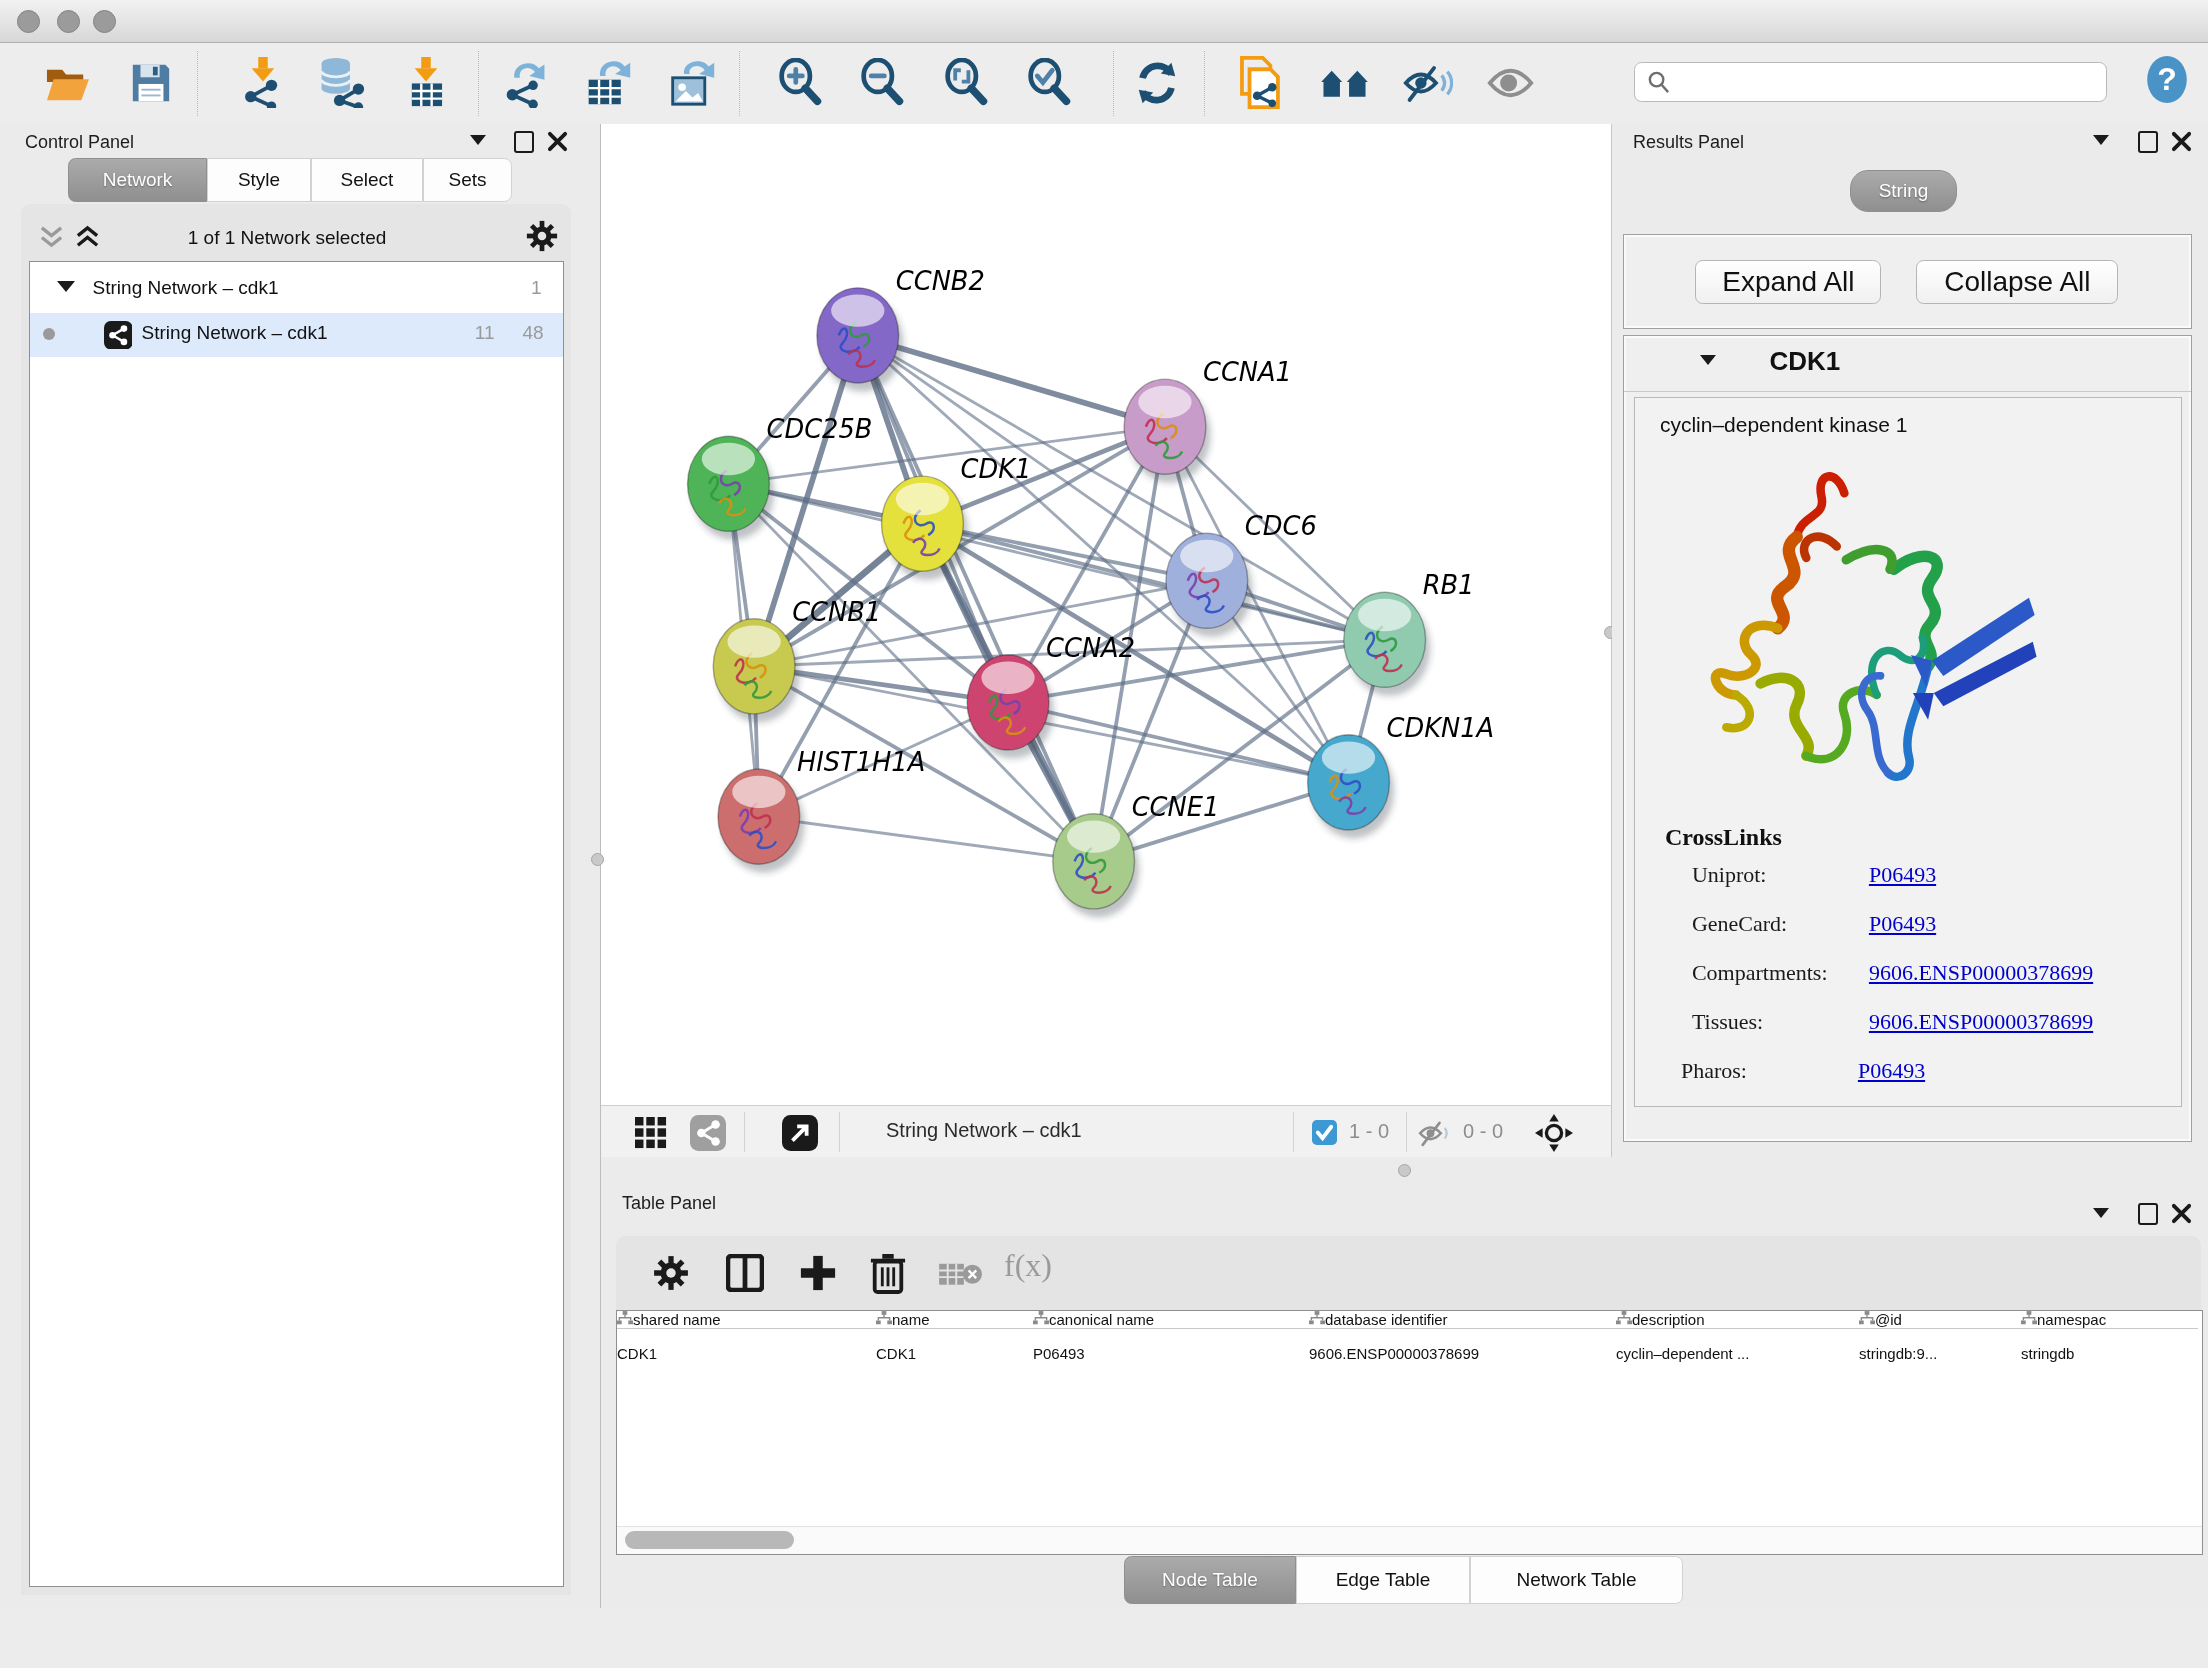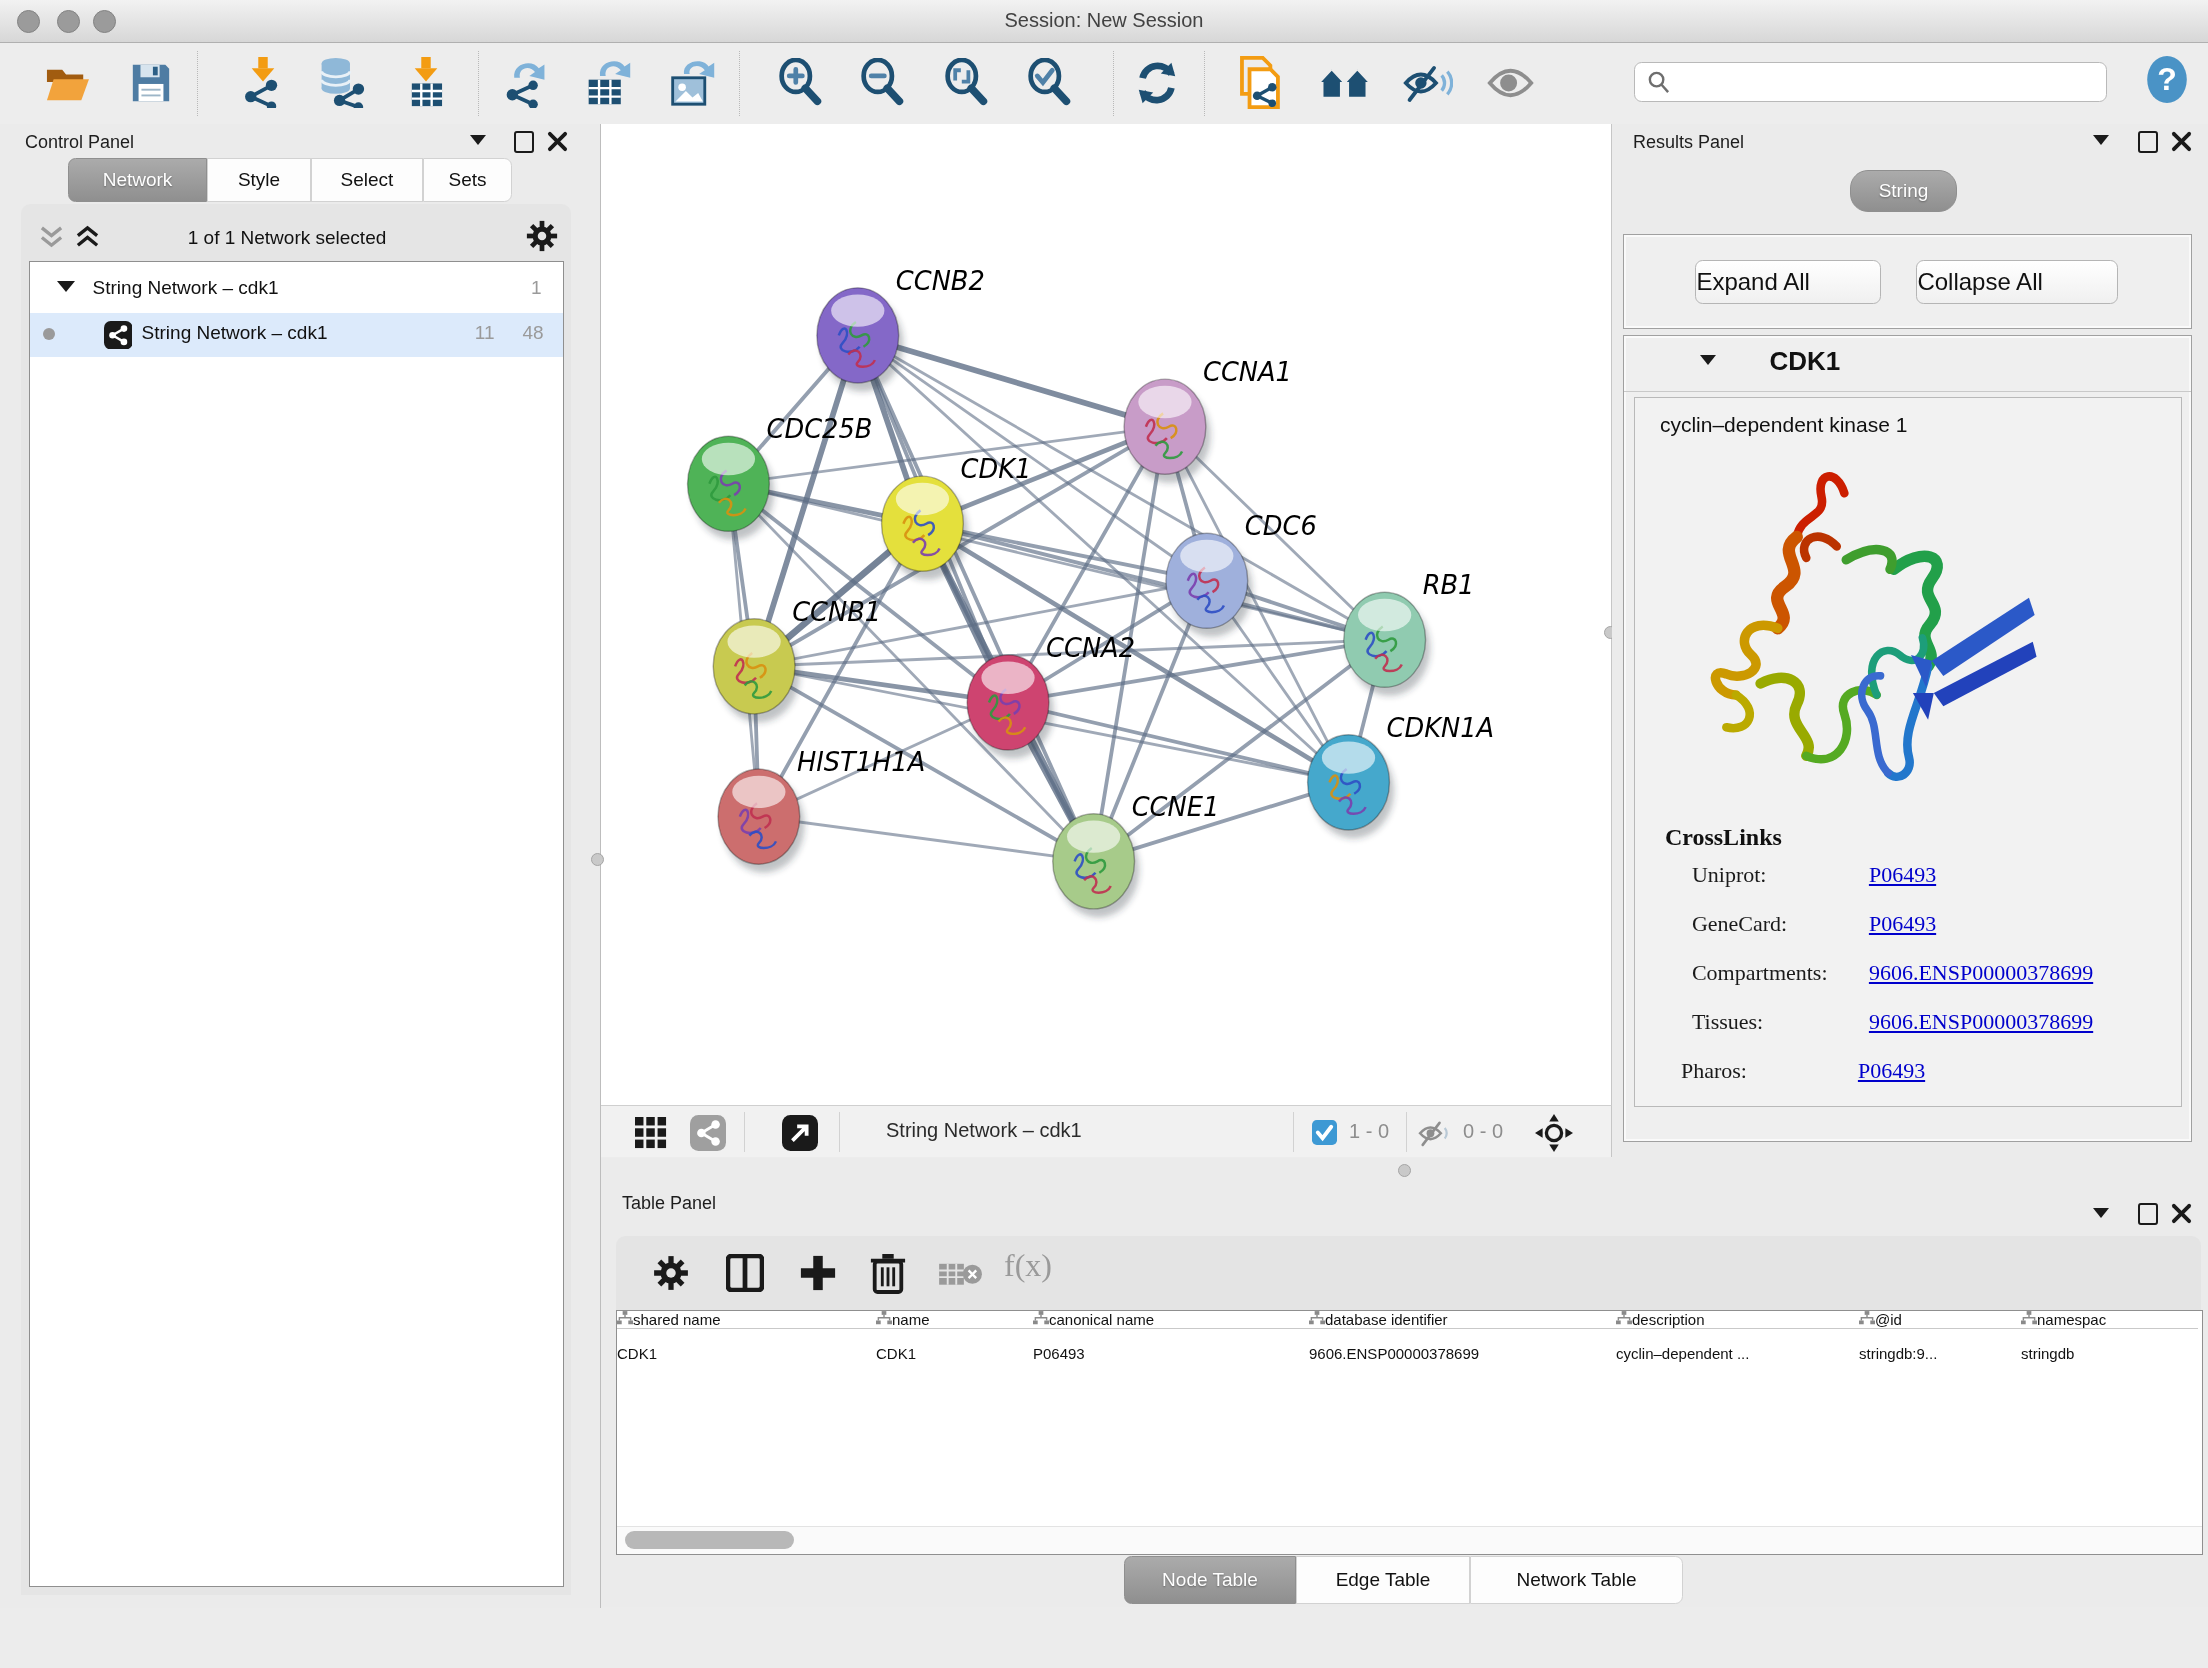--- a/index.html
+++ b/index.html
@@ -23,36 +23,35 @@
   .float-box{width:16px;height:18px;border:2.4px solid #1a1a1a;border-radius:2.9px;display:inline-block;}
   .tab{display:flex;align-items:center;justify-content:center;font-size:19px;background:#fdfdfd;
        border:1px solid #d2d2d2;color:#111;box-sizing:border-box;}
   .tab.sel{background:linear-gradient(#ababab,#8f8f8f);color:#fff;border-color:#8f8f8f;
        text-shadow:0 1px 1.9px rgba(0,0,0,.35);}
   .rndL{border-radius:7.6px 0 0 7.6px;} .rndR{border-radius:0 7.6px 7.6px 0;} .rnd{border-radius:18px;}
   .grp-box{background:#e5e5e5;border-radius:9.5px 9.5px 0 0;}
   .white-box{background:#fff;border:1.4px solid #8f8f8f;}
   .inner-box{background:#f1f1f1;border:1.4px solid #a0a0a0;box-shadow:0 0 0 1.9px #fafafa inset;}
   .btn{background:linear-gradient(#ffffff,#f0f0f0);border:1px solid #b5b5b5;border-radius:7.6px;
-       display:flex;align-items:center;font-size:24px;color:#111;}
+       display:flex;align-items:center;justify-content:center;font-size:28px;color:#111;}
   .dot-handle{width:11.4px;height:11.4px;border-radius:50%;background:#c9c9c9;border:1px solid #a5a5a5;}
   .link{color:#0000cc;text-decoration:underline;font-family:"Liberation Serif",serif;font-size:22px;}
   .serif{font-family:"Liberation Serif",serif;}
   .xicon line{stroke:#1a1a1a;stroke-width:4;stroke-linecap:round;}
 </style>
 </head>
 <body>
 
 <div id="app">
 
   <div id="titlebar" class="abs">
     <div class="light abs" style="left:17px"></div>
     <div class="light abs" style="left:57px"></div>
     <div class="light abs" style="left:93px"></div>
-    <div id="win-title" class="abs">Session: New Session</div>
   </div>
 
   <div id="toolbar" class="abs">
     <div class="tbi abs" style="left:40px">
       <svg width="48" height="42" viewBox="0 0 50 44">
           <path d="M4 8 h16 l4 5 h18 v8 H4z" fill="#a15c10"></path>
           <path d="M4 40 L11 18 H48 L40 40z" fill="#f2a33c"></path>
         </svg>
     </div>
     <div class="tbi abs" style="left:124px">

